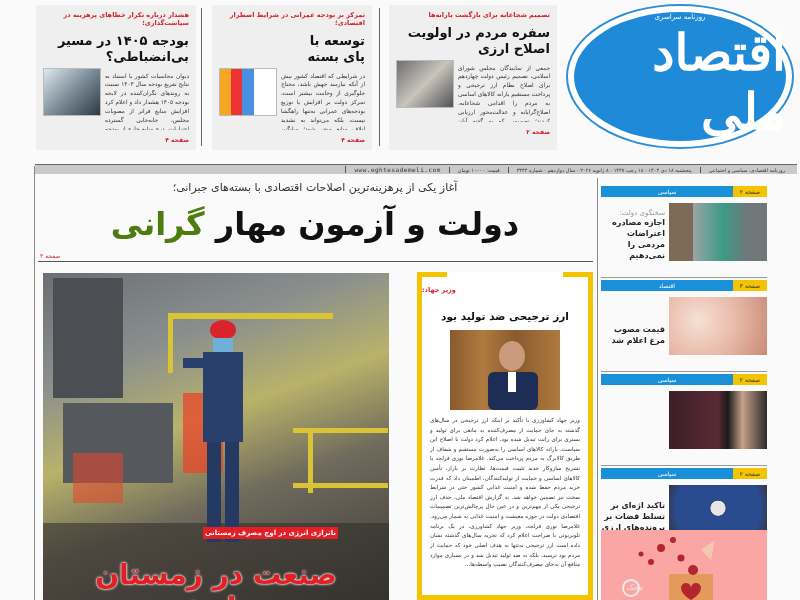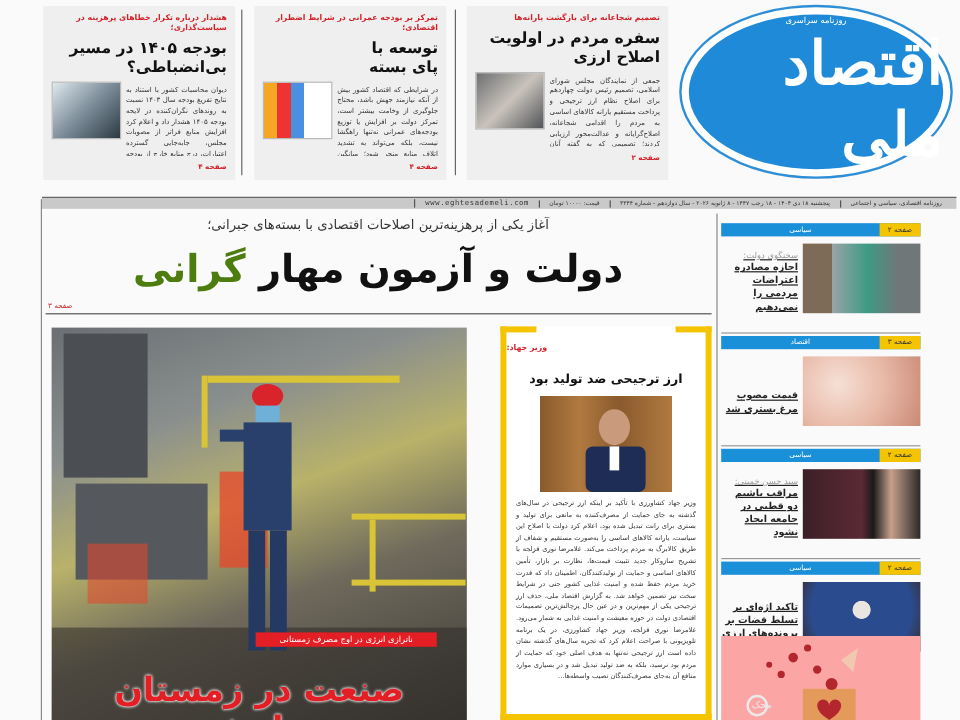--- a/index.html
+++ b/index.html
@@ -63,22 +63,22 @@
     .hr-main { position: absolute; left: 38px; top: 261px; width: 555px; height: 1px; background: #555; }
 
     
     .main-photo {
       position: absolute; left: 43px; top: 273px; width: 346px; height: 327px;
       background: linear-gradient(160deg, #6b6f73 0%, #8a8f8e 25%, #b9b26a 45%, #6f6a5c 65%, #3d3a36 100%);
       overflow: hidden;
     }
     .photo-worker { position: absolute; left: 140px; top: 45px; width: 75px; height: 230px; }
     .photo-caption {
-      position: absolute; left: 170px; top: 254px; background: #e31e24; color: #fff;
-      font-size: 7px; padding: 2px 20px; font-weight: normal;
+      position: absolute; left: 160px; top: 254px; background: #e31e24; color: #fff;
+      font-size: 7px; padding: 2px 2px; font-weight: bold;
     }
     .photo-headline {
       position: absolute; left: 0; width: 346px; top: 285px; text-align: center;
       color: #e31e24; font-size: 28px; font-weight: bold;
       text-shadow: 0 0 2px #fff, 0 0 3px #fff;
     }
 
     
     .interview {
       position: absolute; left: 417px; top: 272px; width: 176px; height: 328px;
@@ -93,21 +93,21 @@
       background: linear-gradient(90deg, #8a5a2d 0%, #b07a40 30%, #8a5a2d 60%, #b07a40 100%); position: relative; }
     .interview .body { font-size: 5.6px; line-height: 1.72; color: #333; padding: 6px 8px; text-align: justify; }
 
     
     .side { position: absolute; left: 601px; width: 166px; }
     .side-bar { height: 11px; background: #1a90d9; position: relative; font-size: 6px; color: #fff; display: flex; }
     .side-bar .sec { flex: 1; text-align: center; line-height: 11px; }
     .side-bar .pg { width: 34px; background: #f5c400; color: #333; text-align: center; line-height: 11px; }
     .side-item { position: relative; height: 76px; }
     .side-item .thumb { position: absolute; left: 68px; top: 6px; width: 98px; height: 58px; }
-    .side-item .text { position: absolute; right: 102px; top: 12px; width: 64px; text-align: right; font-size: 8px; font-weight: bold; line-height: 1.35; color: #222; text-decoration: underline; }
+    .side-item .text { position: absolute; right: 102px; top: 12px; width: 64px; text-align: right; font-size: 8px; font-weight: bold; line-height: 1.35; color: #222; }
     .side-item .gray { font-weight: normal; color: #999; display: block; font-size: 7px; }
     .side-sep { height: 1px; background: #999; margin-top: 4px; }
     .ad-box { position: absolute; left: 601px; top: 530px; width: 166px; height: 70px;
       background: #fca5a5; overflow: hidden; }
   </style>
 </head>
 <body>
 
 <div class="teaser" style="left:389px; width:168px;">
   <div class="kicker">تصمیم شجاعانه برای بازگشت یارانه‌ها</div>
@@ -216,35 +216,31 @@
   </div>
   <div class="side-sep"></div>
 
   <div class="side-bar" style="margin-top:2px;">
     <span class="pg">صفحه ۳</span>
     <span class="sec">اقتصاد</span>
   </div>
   <div class="side-item">
     <div class="thumb" style="background:radial-gradient(circle at 30% 40%,#f6e0d6,#e8b9a7 50%,#c98a76);"></div>
     <div class="text" style="top:34px;">
-      <span>قیمت مصوب مرغ بستری شد</span>
+      <span>قیمت مصوب مرغ اعلام شد</span>
     </div>
   </div>
   <div class="side-sep"></div>
 
   <div class="side-bar" style="margin-top:2px;">
     <span class="pg">صفحه ۲</span>
     <span class="sec">سیاسی</span>
   </div>
   <div class="side-item">
     <div class="thumb" style="background:linear-gradient(90deg,#3c1f28,#5a2a34 50%,#1a1a1a 60%,#c7a08a 75%,#2a2a2a);"></div>
-    <div class="text">
-      <span class="gray">سید حسن خمینی:</span>
-      <span>مراقب باشیم دو قطبی در جامعه ایجاد نشود</span>
-    </div>
   </div>
   <div class="side-sep"></div>
 
   <div class="side-bar" style="margin-top:2px;">
     <span class="pg">صفحه ۲</span>
     <span class="sec">سیاسی</span>
   </div>
   <div class="side-item">
     <div class="thumb" style="background:radial-gradient(circle at 50% 40%,#e9e6e1 0 12%,#2b4b8f 13%,#2b4b8f 70%,#3b2b22);"></div>
     <div class="text" style="top:22px;">

